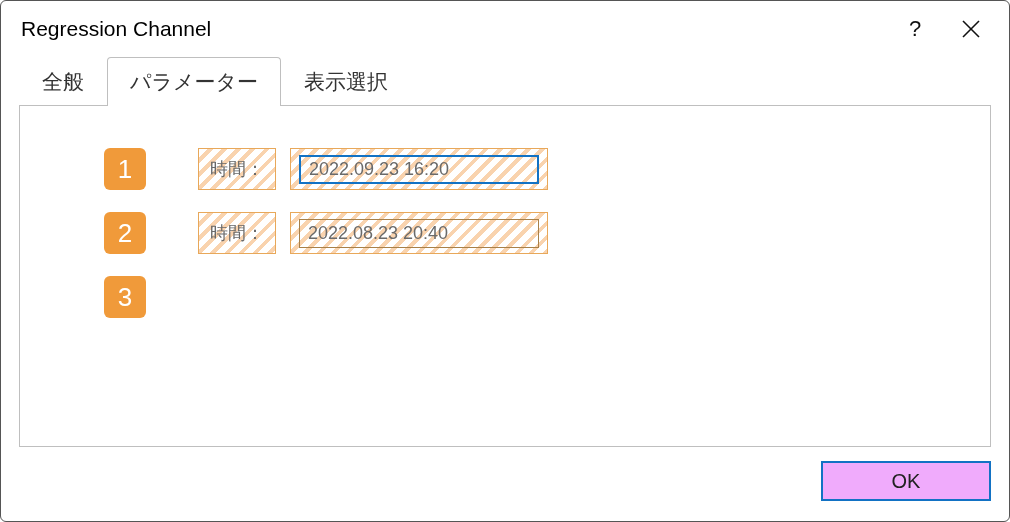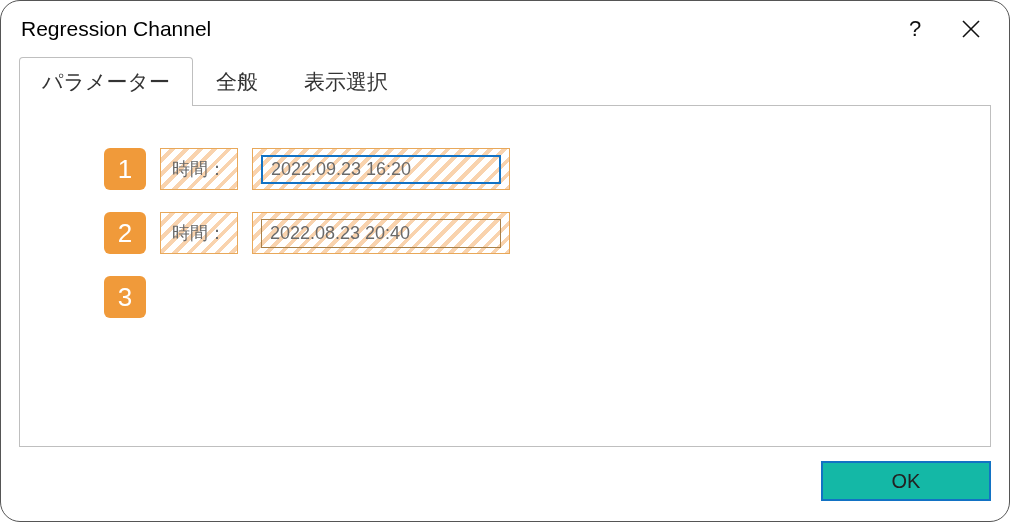--- a/index.html
+++ b/index.html
@@ -8,21 +8,21 @@
       font-size: 16px;
       background: #fff;
       width: 1010px;
       height: 522px;
       overflow: hidden;
     }
     .dialog {
       width: 1010px;
       height: 522px;
       border: 1px solid #555;
-      border-radius: 20px;
+      border-radius: 6px;
       background: #fff;
       display: flex;
       flex-direction: column;
     }
     .title-bar {
       display: flex;
       align-items: center;
       height: 56px;
       padding: 0 10px 0 20px;
       font-size: 21px;
@@ -113,20 +113,21 @@
       border: 1px solid #e8a85a;
     }
     .label-box {
       width: 78px;
       height: 42px;
       display: flex;
       align-items: center;
       justify-content: center;
       font-size: 18px;
       color: #6a6a6a;
+      margin-left: 38px;
     }
     .value-container {
       height: 42px;
       width: 258px;
       display: flex;
       align-items: center;
       justify-content: flex-start;
       padding: 0 8px;
     }
     .value-inner {
@@ -166,21 +167,21 @@
       gap: 14px;
       padding: 14px 18px 20px;
     }
     .dlg-button {
       width: 170px;
       height: 40px;
       font-size: 20px;
       display: flex;
       align-items: center;
       justify-content: center;
-      background: #14b8a6;
+      background: #f0abfc;
       border: 1px solid #aeaeae;
       color: #222;
     }
     .dlg-button.primary {
       border: 2.5px solid #1272c4;
     }
   </style>
 </head>
 <body>
 
@@ -191,22 +192,22 @@
     <div class="title-btn close">
       <svg width="18" height="18" viewBox="0 0 18 18">
         <line x1="1" y1="1" x2="17" y2="17" stroke="#111" stroke-width="1.6"></line>
         <line x1="17" y1="1" x2="1" y2="17" stroke="#111" stroke-width="1.6"></line>
       </svg>
     </div>
   </div>
 
   <div class="tabs-wrap">
     <div class="tabs">
+      <div class="tab">全般</div>
       <div class="tab active">パラメーター</div>
-      <div class="tab">全般</div>
       <div class="tab">表示選択</div>
     </div>
     <div class="tab-border-line"></div>
   </div>
 
   <div class="content-area">
 
     <div class="param-row">
       <div class="num-badge">1</div>
       <div class="label-box hatched">時間：</div>

